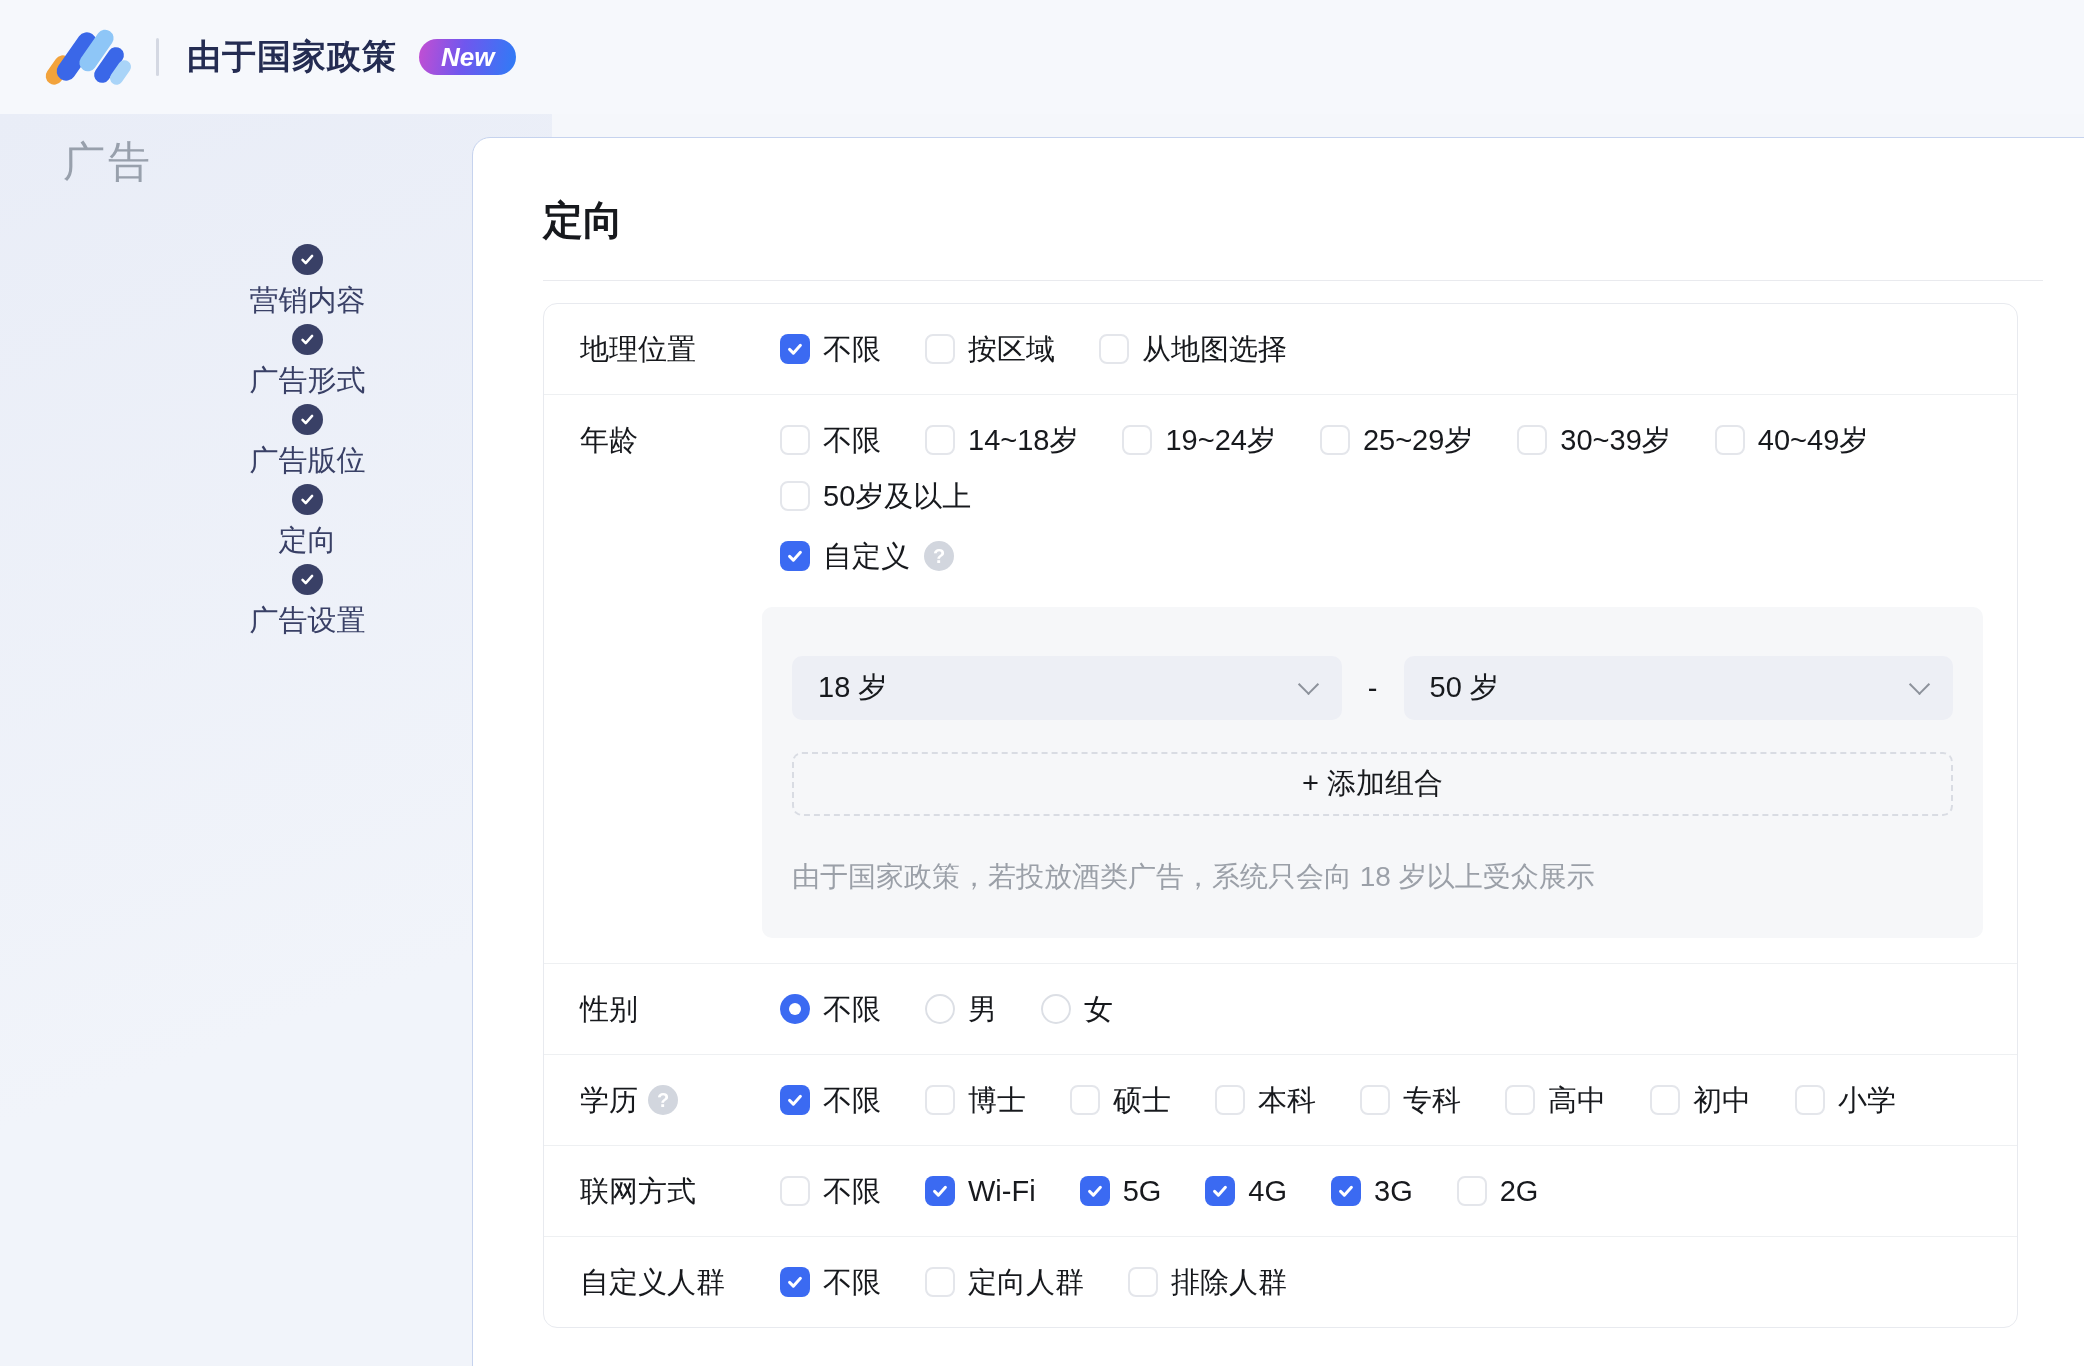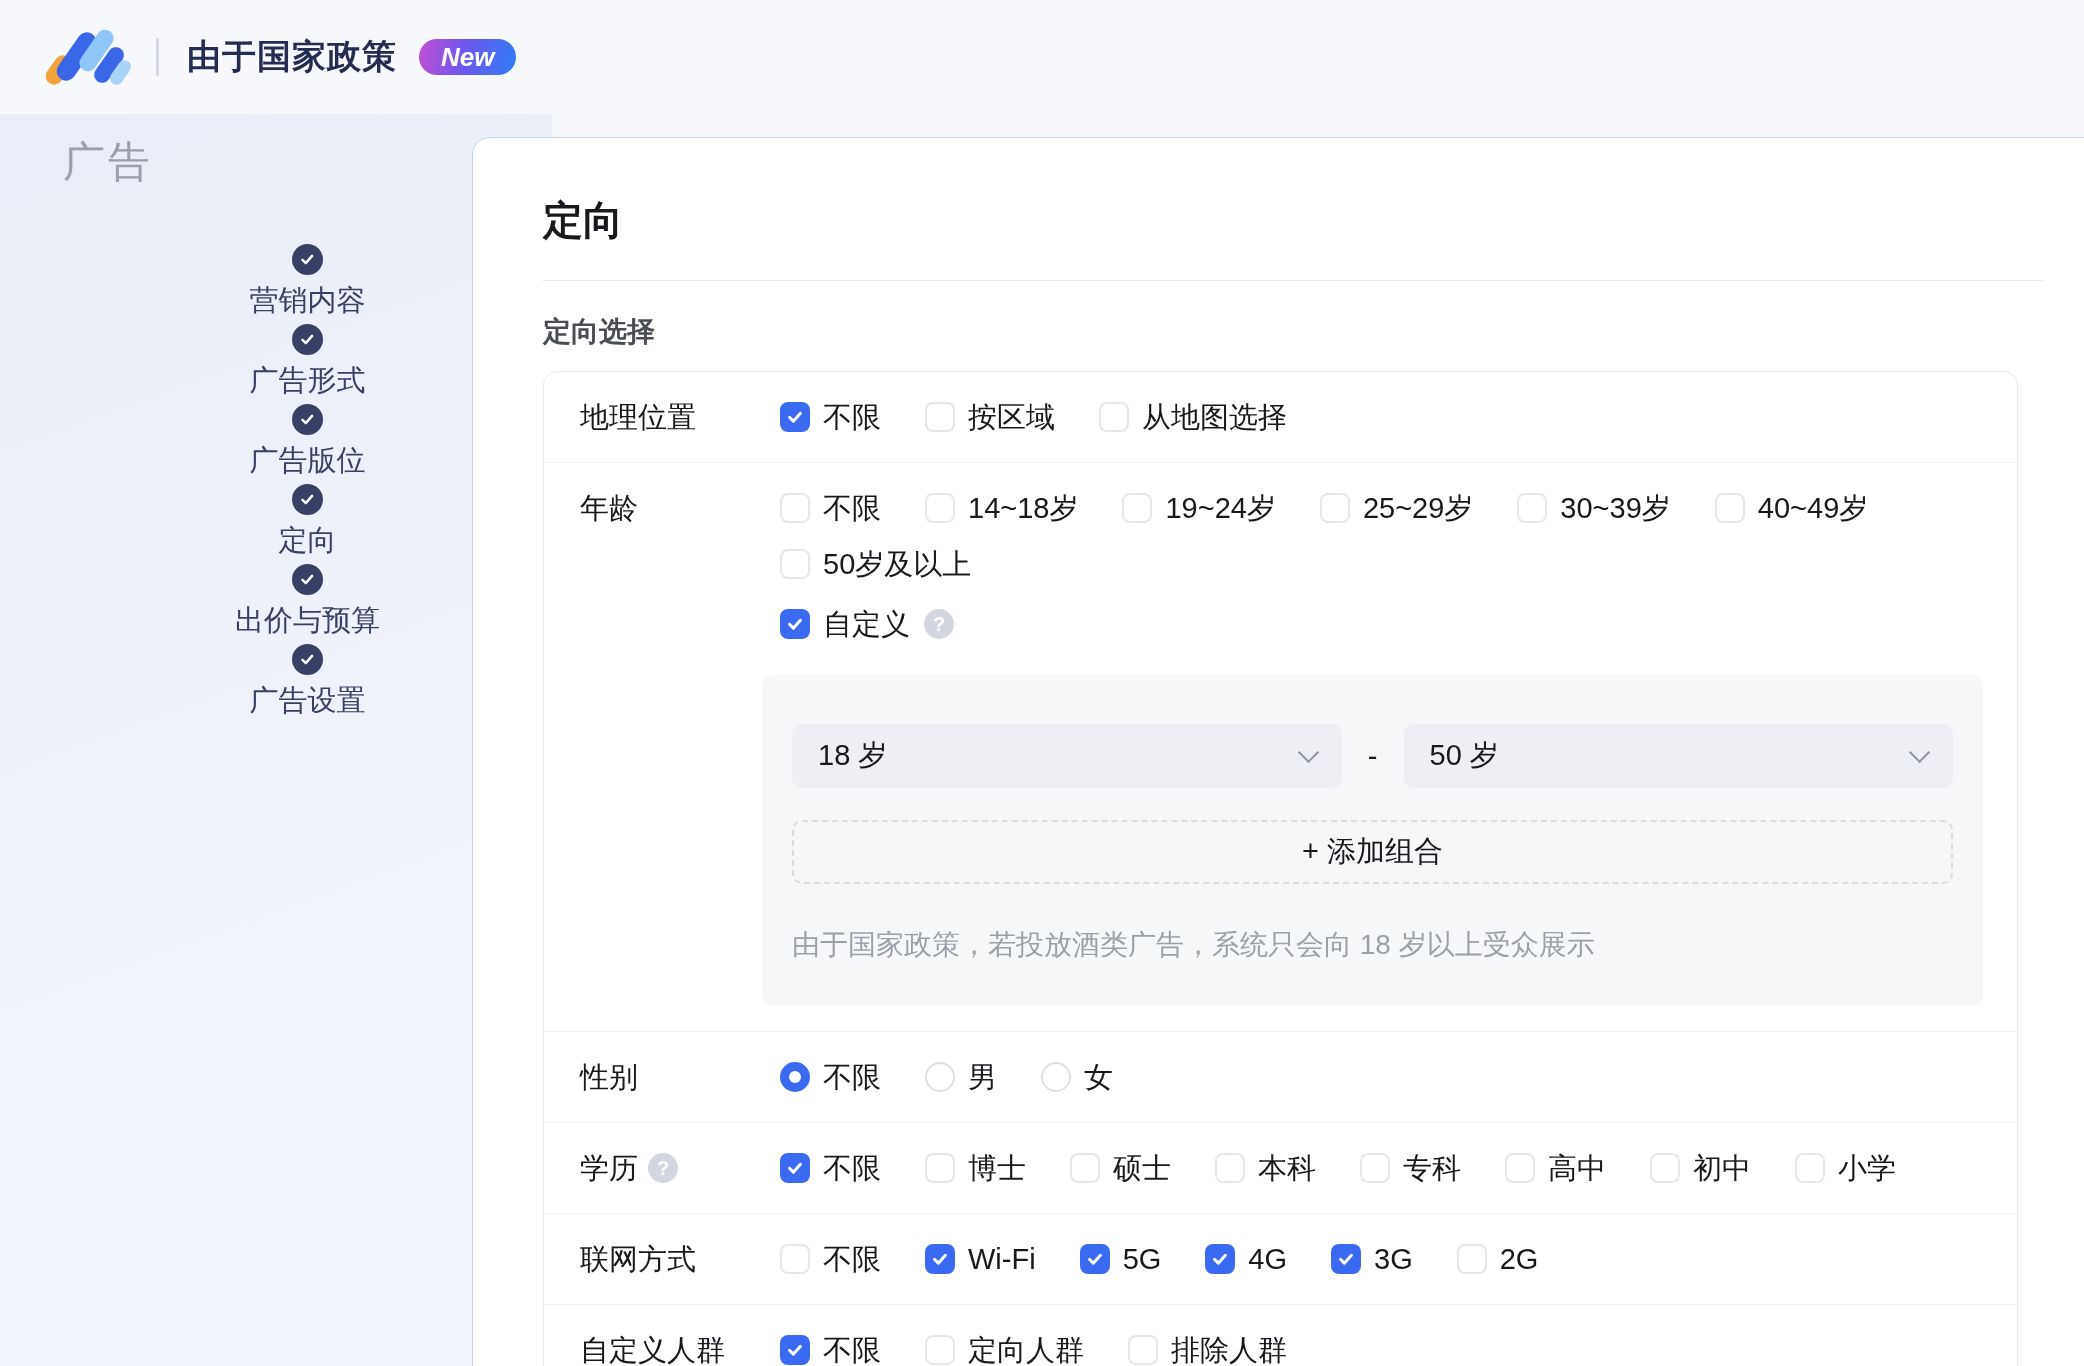--- a/index.html
+++ b/index.html
@@ -137,37 +137,28 @@
           </svg>
         </span>
       <span class="lbl">定向</span>
     </div>
     <div class="side-item">
       <span class="ckc">
           <svg viewBox="0 0 24 24">
             <path d="M5 12.5l4.5 4.5 9-10" fill="none" stroke="#fff" stroke-width="3.6" stroke-linecap="round" stroke-linejoin="round"></path>
           </svg>
         </span>
-      <span class="lbl">出价与预算</span>
-    </div>
-    <div class="side-item">
-      <span class="ckc">
-          <svg viewBox="0 0 24 24">
-            <path d="M5 12.5l4.5 4.5 9-10" fill="none" stroke="#fff" stroke-width="3.6" stroke-linecap="round" stroke-linejoin="round"></path>
-          </svg>
-        </span>
       <span class="lbl">广告设置</span>
     </div>
   </div>
 </div>
 
 <div class="card">
   <div class="page-title">定向</div>
   <div class="card-divider"></div>
-  <div class="section-label">定向选择</div>
 
   <div class="form-box">
 
     <div class="row">
       <div class="row-label">
         <span>地理位置</span>
       </div>
       <div class="opts">
           <span class="opt">
             <span class="cb on">

